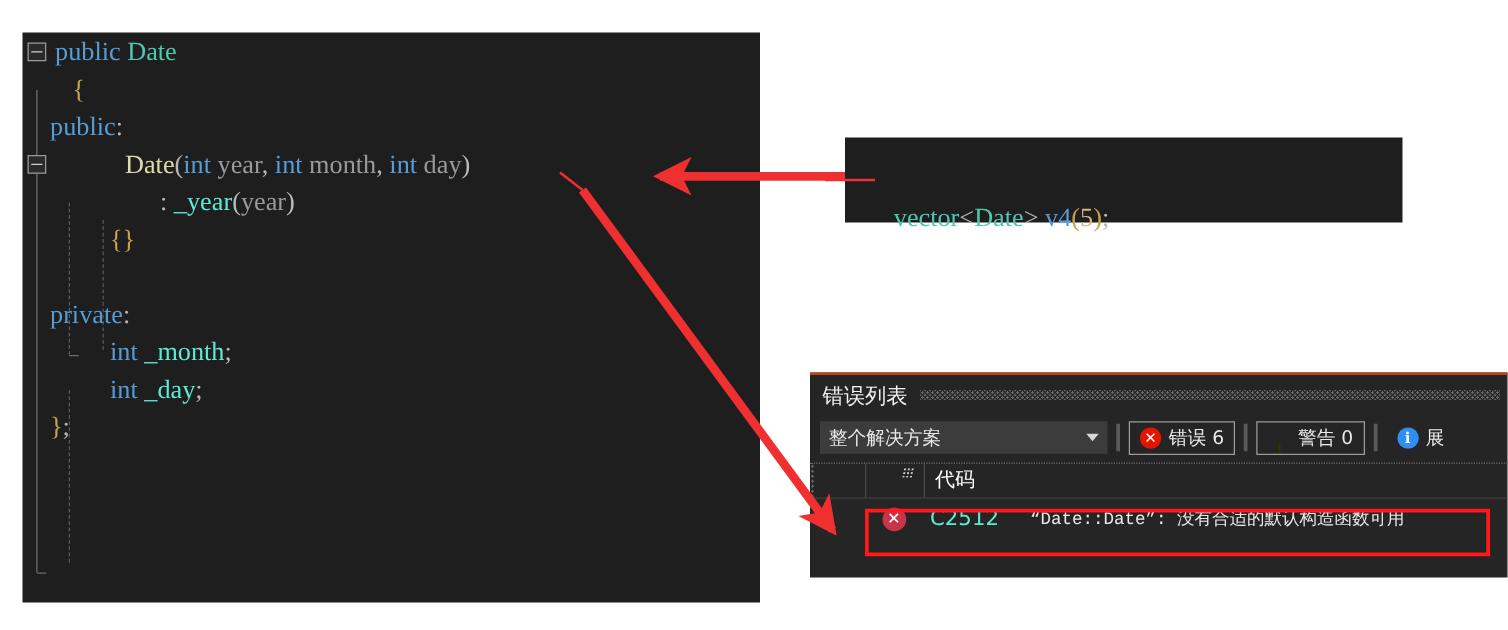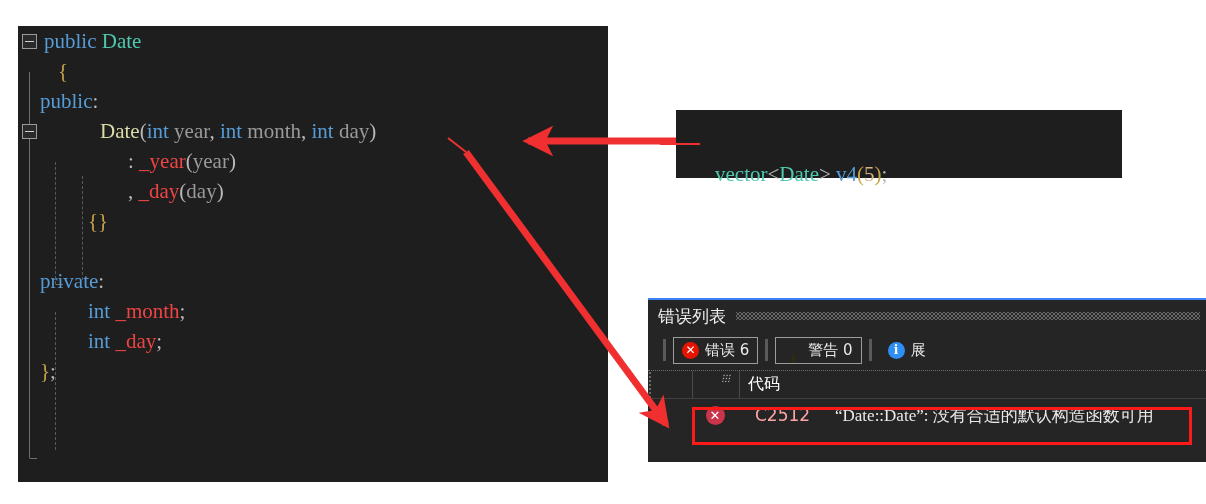--- a/index.html
+++ b/index.html
@@ -37,21 +37,21 @@
   .code-text {
     position: absolute;
     left: 26px;
     top: 0;
     white-space: pre;
   }
   
   .t-kw    { color: #569cd6; }
   .t-type  { color: #4ec9b0; }
   .t-fn    { color: #dcdcaa; }
-  .t-id    { color: #ef4444; margin-top: 32px; }
+  .t-id    { color: #5eead4; margin-top: 32px; }
   .t-param { color: #9a9a9a; }
   .t-punc  { color: #b9b9b9; }
   .t-brace { color: #c8a24a; }
   .t-num   { color: #d7b482; }
 
   
   .collapse-box {
     position: absolute;
     left: 4px;
     top: 8px;
@@ -104,21 +104,21 @@
   }
 
   
   #error-panel {
     position: absolute;
     left: 648px;
     top: 298px;
     width: 558px;
     height: 164px;
     background: #252526;
-    border-top: 2px solid #3b82f6;
+    border-top: 2px solid #c2410c;
     box-sizing: border-box;
     overflow: hidden;
   }
   #error-panel-titlebar {
     position: relative;
     height: 32px;
     display: flex;
     align-items: center;
     padding-left: 10px;
   }
@@ -295,32 +295,31 @@
     align-items: center;
   }
   #error-row .row-icon-cell {
     width: 46px;
     display: flex;
     align-items: center;
     justify-content: center;
     margin-left: 44px;
   }
   #error-code {
-    color: #fca5a5;
+    color: #5eead4;
     font-size: 17px;
     font-family: "DejaVu Sans", sans-serif;
     padding-left: 6px;
     width: 86px;
     box-sizing: border-box;
-    margin-left: 11px;
   }
   #error-desc {
     color: #eaeaea;
-    font-size: 17px;
-    font-family: Liberation Serif, serif;
+    font-size: 14px;
+    font-family: Liberation Mono, monospace;
     white-space: nowrap;
   }
   .icon-error-circle-row {
     width: 19px; height: 19px;
     border-radius: 50%;
     background: #c9344a;
     color: #fff;
     font-size: 13px;
     font-weight: bold;
     display: flex;
@@ -375,23 +374,20 @@
   <div class="code-line">
     <span class="code-text" style="left:22px;"><span class="t-kw">public</span><span class="t-punc">:</span></span>
   </div>
   <div class="code-line">
     <span class="code-text" style="left:70px;margin-left:12px;"><span class="t-fn">Date</span><span class="t-punc">(</span><span class="t-kw">int</span><span class="t-param"> year</span><span class="t-punc">, </span><span class="t-kw">int</span><span class="t-param"> month</span><span class="t-punc">, </span><span class="t-kw">int</span><span class="t-param"> day</span><span class="t-punc">)</span></span>
   </div>
   <div class="code-line">
     <span class="code-text" style="left:110px;"><span class="t-punc">: </span><span class="t-id">_year</span><span class="t-punc">(</span><span class="t-param">year</span><span class="t-punc">)</span></span>
   </div>
   <div class="code-line">
-    <span class="code-text" style="left:110px;"><span class="t-punc">, </span><span class="t-id">_day</span><span class="t-punc">(</span><span class="t-param">day</span><span class="t-punc">)</span></span>
-  </div>
-  <div class="code-line">
     <span class="code-text" style="left:70px;"><span class="t-brace">{}</span></span>
   </div>
   <div class="code-line">
     <span class="code-text" style="left:70px;"></span>
   </div>
   <div class="code-line">
     <span class="code-text" style="left:22px;"><span class="t-kw">private</span><span class="t-punc">:</span></span>
   </div>
   <div class="code-line">
     <span class="code-text" style="left:70px;"><span class="t-kw">int</span><span class="t-id"> _month</span><span class="t-punc">;</span></span>
@@ -411,20 +407,24 @@
 </div>
 
 <div id="error-panel">
 
   <div id="error-panel-titlebar">
     <span id="error-panel-title">错误列表</span>
     <span class="dotted-rail"></span>
   </div>
 
   <div id="error-toolbar">
+    <div id="scope-combo">
+      <span id="scope-combo-label">整个解决方案</span>
+      <span class="caret-down"></span>
+    </div>
 
     <span class="tb-sep"></span>
 
     <div class="tb-toggle">
       <span class="icon-error-circle">✕</span>
       <span class="tb-toggle-label">错误 6</span>
     </div>
 
     <span class="tb-sep"></span>
 

